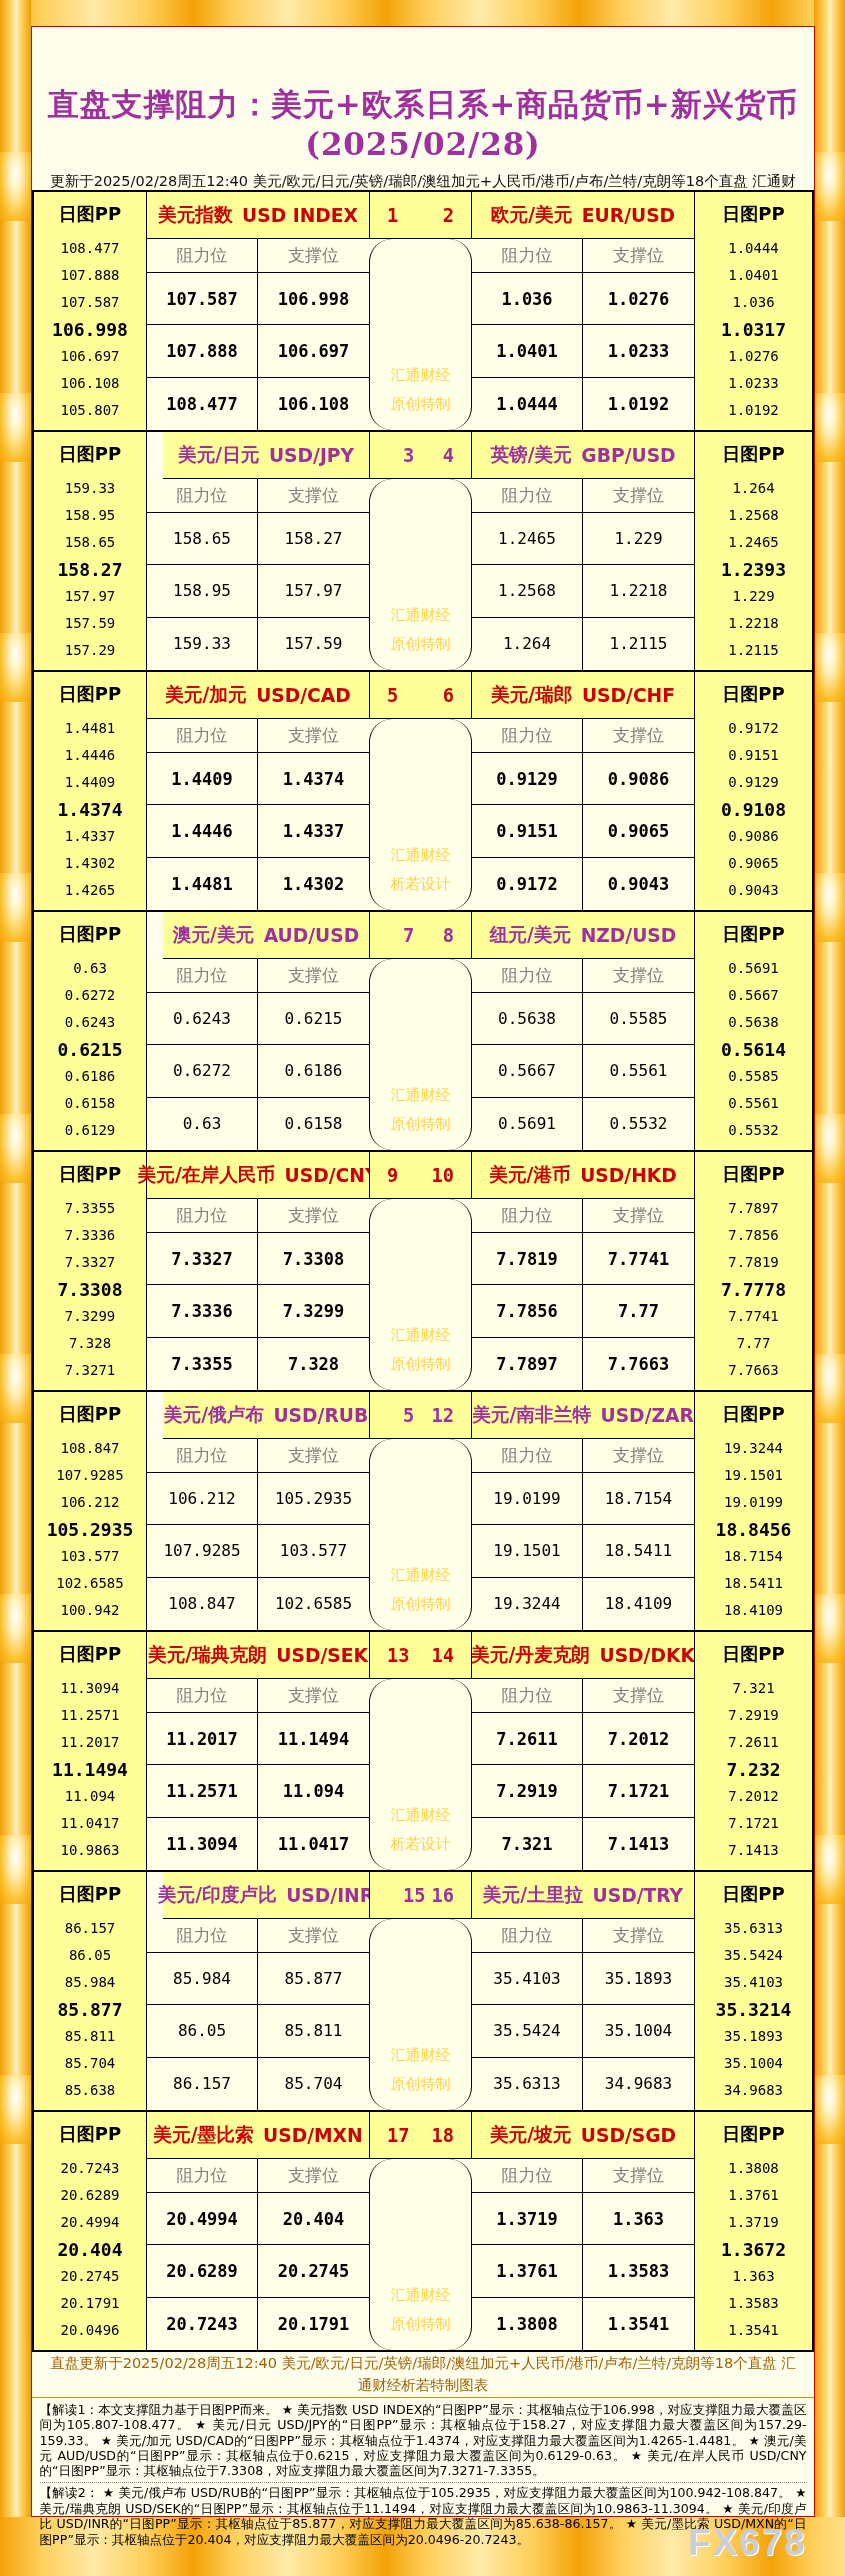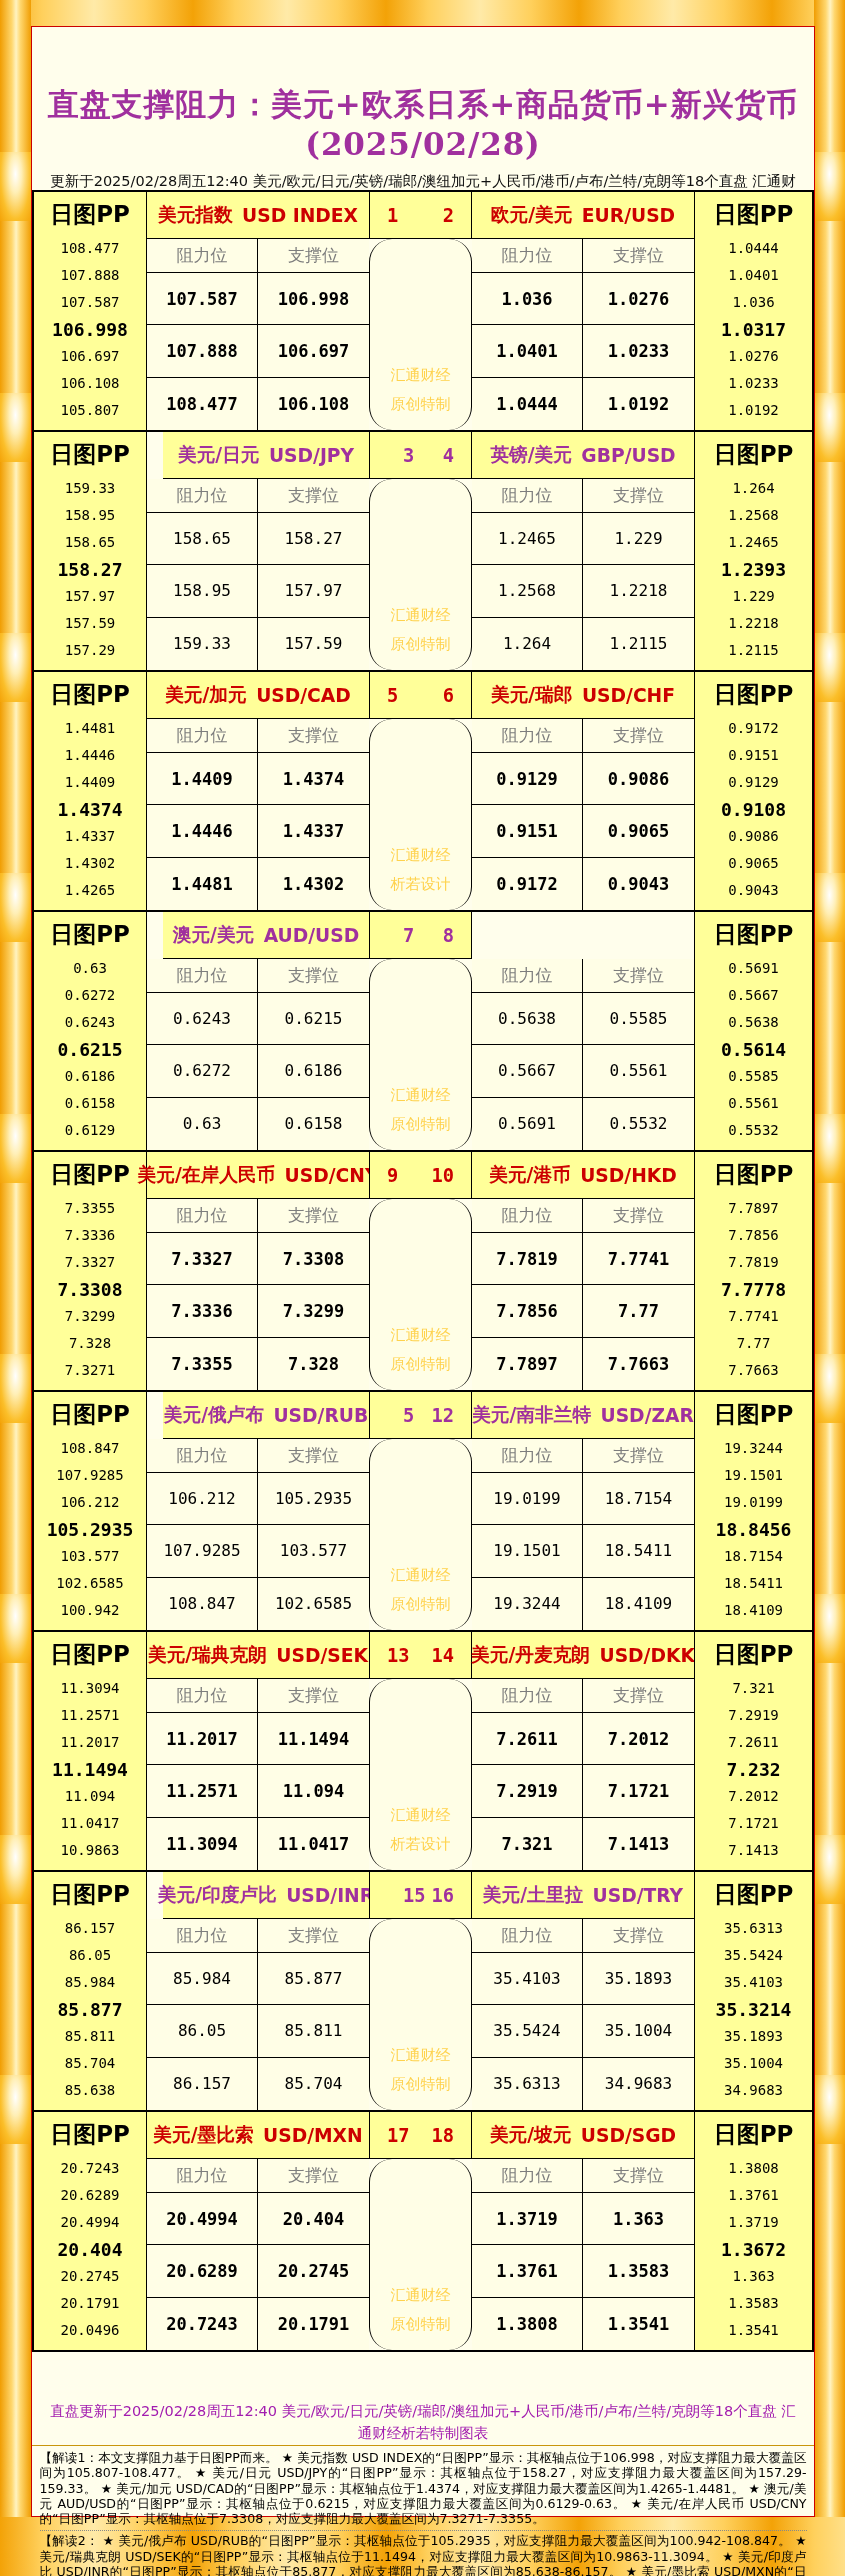--- a/index.html
+++ b/index.html
@@ -29,21 +29,21 @@
 
   
   #blocks{box-sizing:border-box;border:2.8px solid #000;border-bottom:none;margin:0;}
   .block{height:240px;box-sizing:border-box;border-bottom:2.8px solid #000;display:grid;
     grid-template-columns:113px 111px 111px 103px 111px 111px 1fr;
     grid-template-rows:47px 34px 1fr 1fr 1fr;}
   .ppcol{grid-row:1/6;background:var(--cell-yellow,#ffff99);display:flex;flex-direction:column;
     align-items:center;padding-top:1.9px;}
   .ppcol.left{grid-column:1;border-right:1.9px solid #000;}
   .ppcol.right{grid-column:7;border-left:1.9px solid #000;}
-  .pp-label{height:41px;display:flex;align-items:center;font-weight:bold;font-size:23px;color:#000;}
+  .pp-label{height:41px;display:flex;align-items:center;font-weight:bold;font-size:18px;color:#000;}
   .ppv{height:27px;line-height:27px;font-size:14px;color:#000;font-family:"DejaVu Sans Mono",monospace;}
   .ppv.pivot{font-weight:bold;font-size:18px;}
   .title-cell{grid-row:1;background:var(--cell-yellow,#ffff99);border-bottom:1.9px solid #000;
     display:flex;align-items:center;justify-content:center;gap:9.4px;
     font-size:18.7px;font-weight:bold;white-space:nowrap;}
   .title-cell.lt{grid-column:2/4;}
   .title-cell.rt{grid-column:5/7;}
   .num-cell{grid-column:4;grid-row:1;background:var(--cell-yellow,#ffff99);
     border-left:1.9px solid #000;border-right:1.9px solid #000;border-bottom:1.9px solid #000;
     display:flex;align-items:center;justify-content:space-between;padding:0 17px;
@@ -62,21 +62,21 @@
   .c5{grid-column:5;border-right:0.9px solid #000;}
   .c6{grid-column:6;}
   .r3{grid-row:3;} .r4{grid-row:4;} .r5{grid-row:5;border-bottom:none;}
   .l-red .title-cell.lt,.l-red .num-l{color:var(--red,#cc0000);}
   .l-purple .title-cell.lt,.l-purple .num-l{color:var(--purple,#a0309e);margin-left:16px;}
   .r-red .title-cell.rt,.r-red .num-r{color:var(--red,#cc0000);}
   .r-purple .title-cell.rt,.r-purple .num-r{color:var(--purple,#a0309e);}
   .l-red .lv,.r-red .rv{font-weight:bold;font-size:17px;}
 
   .tbl-footer{height:45px;display:flex;align-items:center;justify-content:center;text-align:center;
-    font-size:14.5px;line-height:21.5px;color:#a21caf;padding:0 11.2px;margin-top:48px;}
+    font-size:14.5px;line-height:21.5px;color:#a16207;padding:0 11.2px;}
   .notes{height:155px;box-sizing:border-box;border-top:0.9px solid #c8960c;position:relative;
     padding:3.7px 7.5px 0 7.5px;font-size:12.6px;line-height:15.4px;color:#000;text-align:justify;}
   .notes p{margin:0 0 1.9px 0;}
   .note-sep{border:none;border-top:0.9px dotted #888;margin:2.8px 0;}
   .fx{position:absolute;right:7.5px;bottom:2px;font-family:"Liberation Sans",sans-serif;
     font-weight:bold;font-size:37px;color:#c9cdd8;letter-spacing:1.9px;
     text-shadow:0.9px 0.9px 0 #ffffff;}
 </style>
 </head>
 <body>
@@ -324,20 +324,24 @@
     <div class="title-cell lt">
       <span>澳元/美元</span>
       <span>AUD/USD</span>
     </div>
 
     <div class="num-cell">
       <span class="num-l">7</span>
       <span class="num-r">8</span>
     </div>
 
+    <div class="title-cell rt">
+      <span>纽元/美元</span>
+      <span>NZD/USD</span>
+    </div>
 
     <div class="ppcol right">
       <div class="pp-label">日图PP</div>
       <div class="ppv">0.5691</div>
       <div class="ppv">0.5667</div>
       <div class="ppv">0.5638</div>
       <div class="ppv pivot">0.5614</div>
       <div class="ppv">0.5585</div>
       <div class="ppv">0.5561</div>
       <div class="ppv">0.5532</div>

